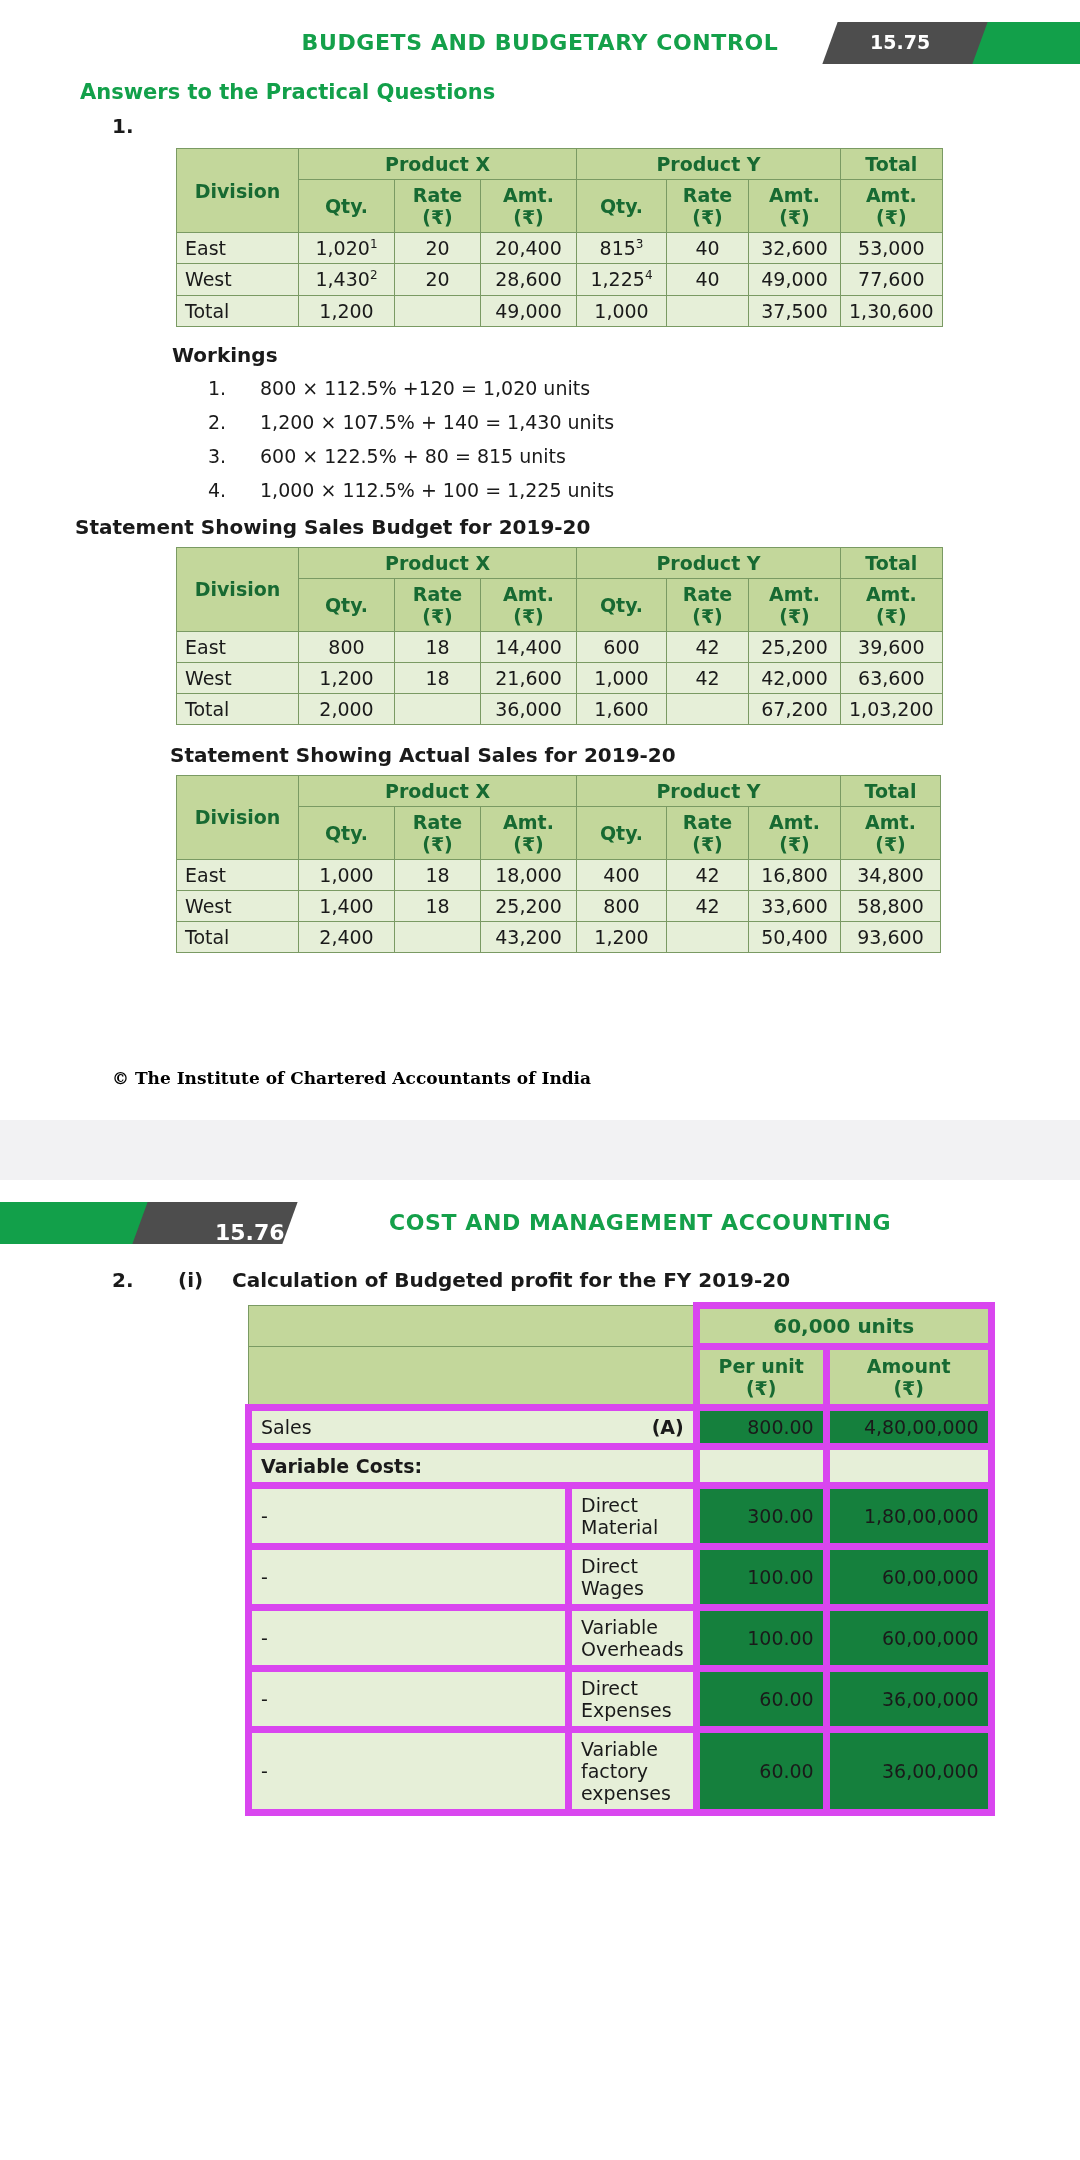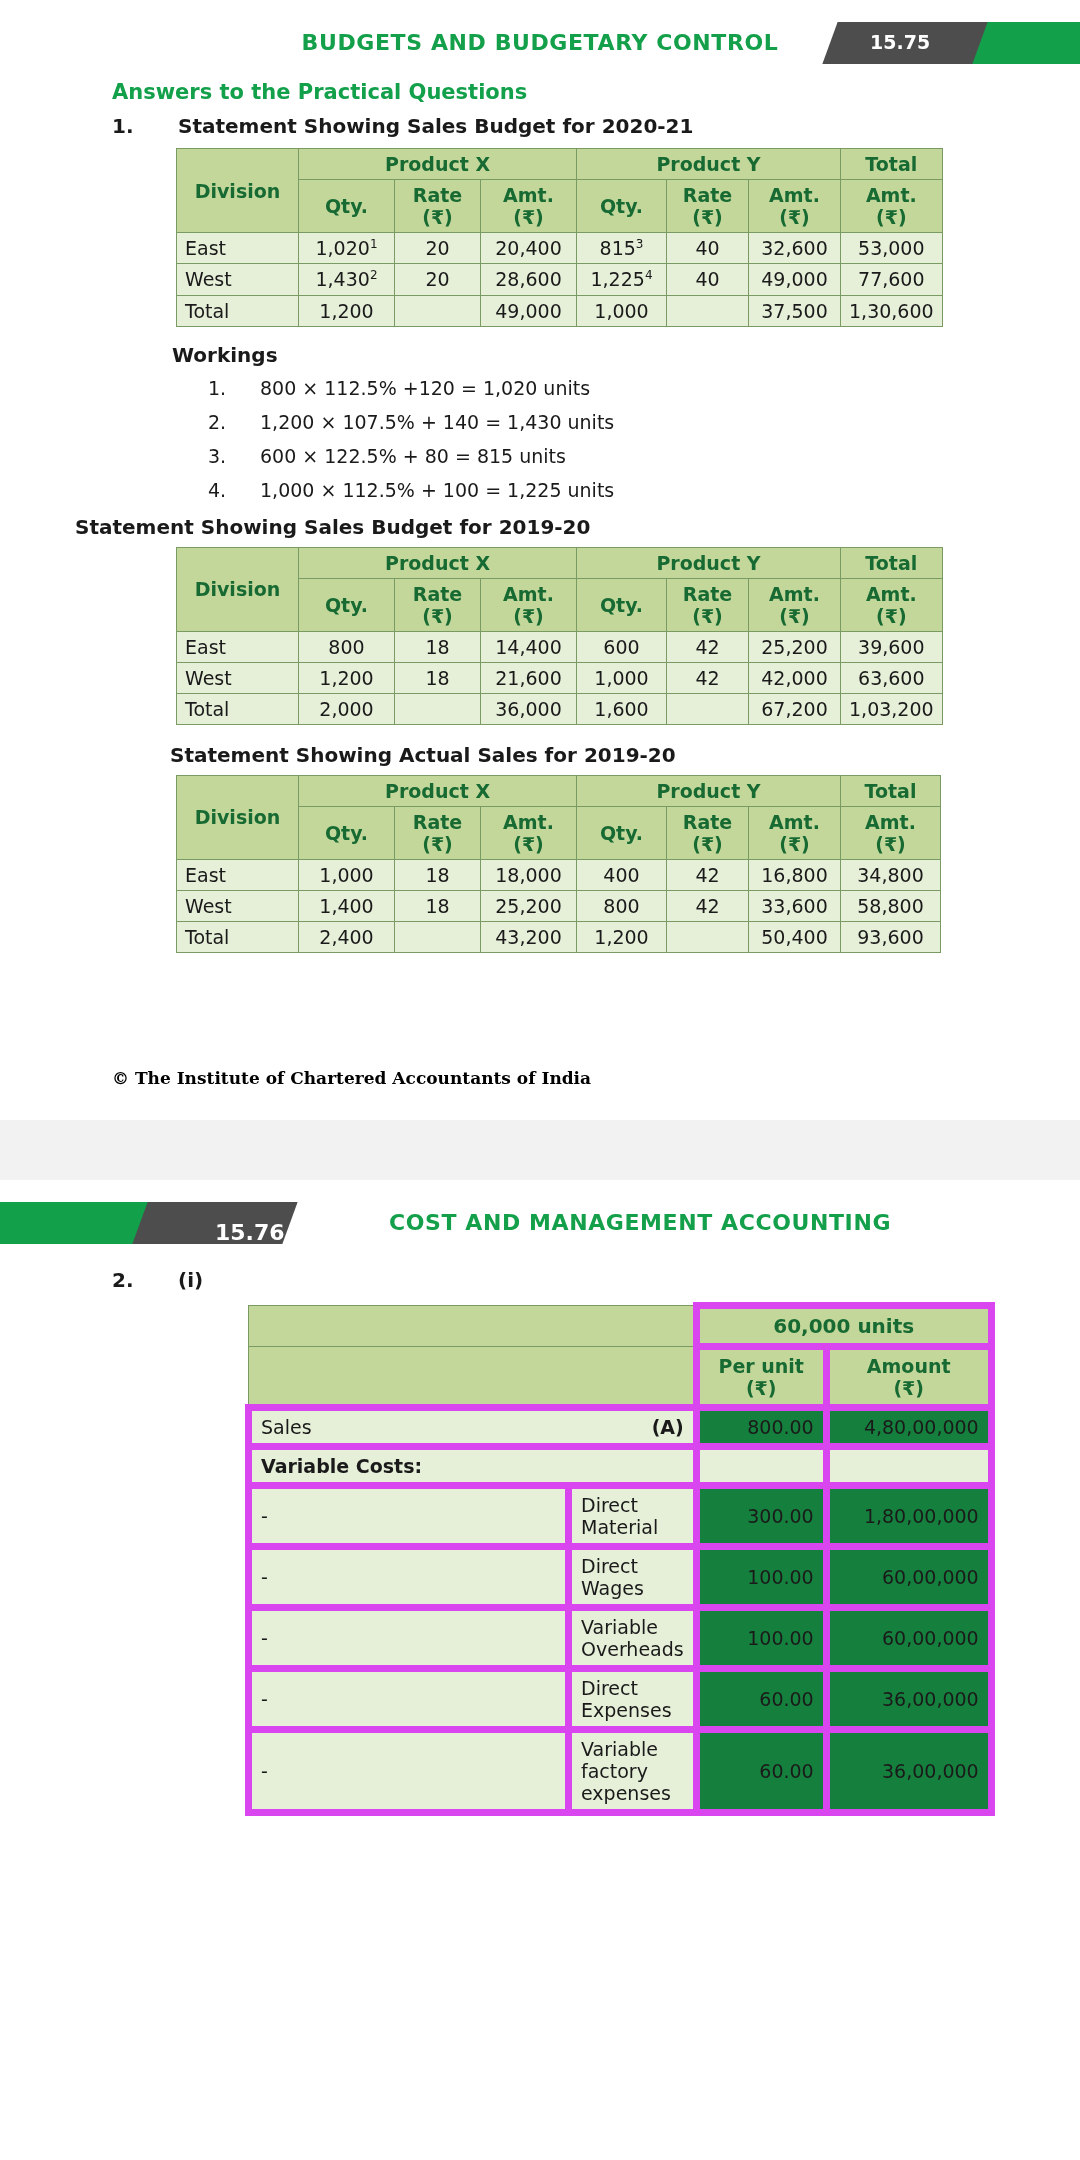--- a/index.html
+++ b/index.html
@@ -41,21 +41,21 @@
   }
   .banner-l .dark{
     position:absolute;left:150px;top:0;height:42px;width:150px;background:#4d4d4d;
     transform:skewX(-20deg);
   }
   .banner-l .pgno{
     position:absolute;left:225px;top:18px;color:#fff;font-size:22px;font-weight:bold;z-index:5;
   }
 
   .section-title{
-    font-size:21px;font-weight:bold;color:#12a04a;margin:14px 0 10px 112px;
+    font-size:21px;font-weight:bold;color:#12a04a;margin:14px 0 10px 80px;
   }
   .q-line{display:flex;margin:0 0 10px 112px;font-size:20px;font-weight:bold;}
   .q-num{width:66px;}
   .q-sub{width:54px;}
   .sub-head{font-size:20px;font-weight:bold;margin:14px 0 8px 75px;}
   .sub-head2{font-size:20px;font-weight:bold;margin:18px 0 8px 170px;}
   .workings-title{font-size:20px;font-weight:bold;margin:16px 0 10px 172px;}
   .working{display:flex;margin:0 0 12px 208px;font-size:19px;}
   .working .n{width:52px;}
 
@@ -107,21 +107,20 @@
       <div class="green"></div>
       <div class="dark"></div>
       <div class="pgno">15.75</div>
     </div>
   </div>
 
   <div class="section-title">Answers to the Practical Questions</div>
 
   <div class="q-line">
     <div class="q-num">1.</div>
-    <div>Statement Showing Sales Budget for 2020-21</div>
   </div>
 
   <table class="tbl">
     <colgroup>
       <col style="width:122px">
         <col style="width:96px">
         <col style="width:86px">
         <col style="width:96px">
       <col style="width:90px">
         <col style="width:82px">
@@ -331,20 +330,21 @@
     <div class="banner-l">
       <div class="green"></div>
       <div class="dark"></div>
       <div class="pgno">15.76</div>
     </div>
   </div>
 
   <div class="q-line" style="margin-left:112px;margin-top:22px;">
     <div class="q-num">2.</div>
     <div class="q-sub">(i)</div>
+    <div>Calculation of Budgeted profit for the FY 2019-20</div>
   </div>
 
   <table class="t2">
     <colgroup>
       <col style="width:320px">
         <col style="width:100px">
         <col style="width:130px">
         <col style="width:165px">
     </colgroup>
     <tbody>

